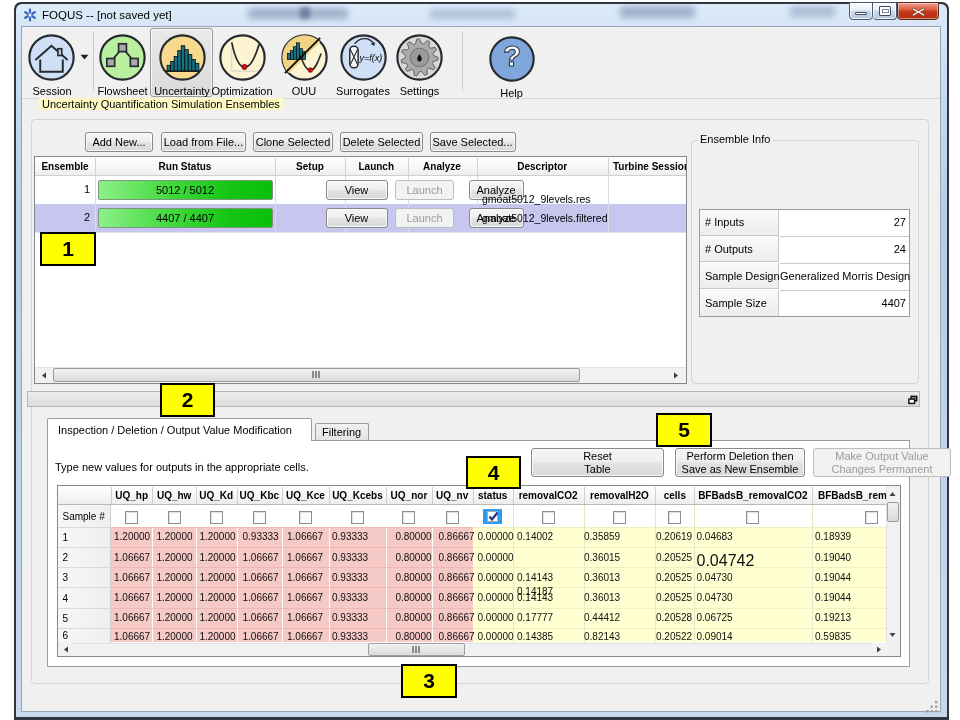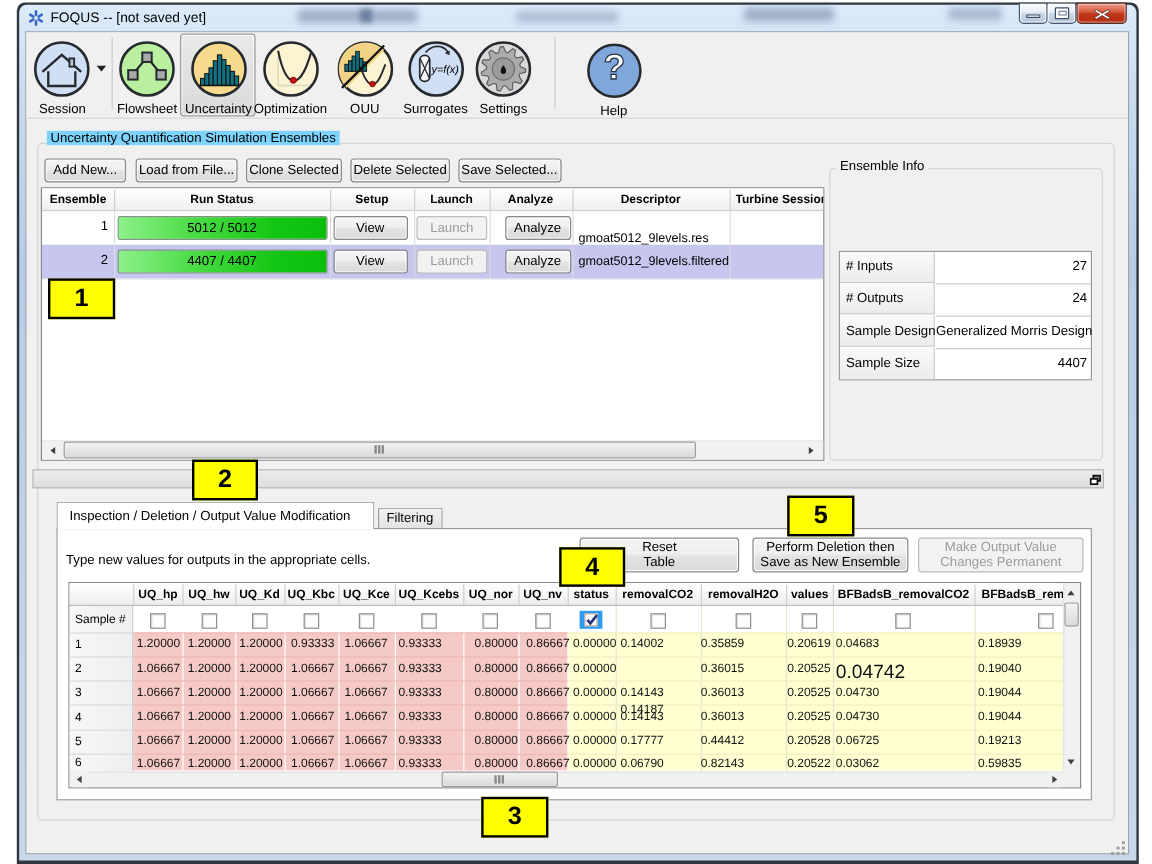--- a/index.html
+++ b/index.html
@@ -2,21 +2,21 @@
 <html><head><meta charset="utf-8">
 <style>
 * { margin:0; padding:0; box-sizing:border-box; }
 html,body { width:960px; height:720px; background:#ffffff; overflow:hidden;
   font-family:"Liberation Sans", sans-serif; }
 .abs { position:absolute; }
 .t11 { font-size:11px; color:#000; }
 .btn { position:absolute; border:1px solid #898989; border-radius:3px;
   background:linear-gradient(180deg,#f4f4f4 0%,#efefef 45%,#e2e2e2 55%,#d9d9d9 100%);
   box-shadow: inset 0 0 0 1px rgba(255,255,255,.75);
-  font-size:11px; color:#000; text-align:center; }
+  font-size:11px; color:#000; text-align:center;margin-left:48px; }
 .btn.dis { background:#f2f2f1; border-color:#bcbcbc; color:#9b9b9b; box-shadow:none; }
 .callout { position:absolute; background:#ffff00; border:2px solid #000;
   font-weight:bold; font-size:21px; color:#000; text-align:center; z-index:50; }
 .cb { position:absolute; width:13px; height:13px; background:#fdfdfd;
   border:1px solid #8e8e8e; box-shadow: inset 1px 1px 1px rgba(0,0,0,.12); }
 .hdrcell { position:absolute; font-weight:bold; font-size:11px; color:#000;
   text-align:center; white-space:nowrap; overflow:hidden; }
 </style></head>
 <body>
 <div class="abs" style="left:0;top:0;width:960px;height:720px;">
@@ -144,21 +144,21 @@
 <div class="abs t11" style="left:52px;top:85px;width:120px;margin-left:-60px;text-align:center;">Session</div>
 <div class="abs t11" style="left:122.5px;top:85px;width:120px;margin-left:-60px;text-align:center;">Flowsheet</div>
 <div class="abs t11" style="left:182px;top:85px;width:120px;margin-left:-60px;text-align:center;">Uncertainty</div>
 <div class="abs t11" style="left:242px;top:85px;width:120px;margin-left:-60px;text-align:center;">Optimization</div>
 <div class="abs t11" style="left:304px;top:85px;width:120px;margin-left:-60px;text-align:center;">OUU</div>
 <div class="abs t11" style="left:363px;top:85px;width:120px;margin-left:-60px;text-align:center;">Surrogates</div>
 <div class="abs t11" style="left:419.5px;top:85px;width:120px;margin-left:-60px;text-align:center;">Settings</div>
 <div class="abs t11" style="left:511.5px;top:87px;width:120px;margin-left:-60px;text-align:center;">Help</div>
 
 <div class="abs" style="left:31px;top:119px;width:898px;height:565px;border:1px solid #d5d5d5;border-radius:4px;"></div>
-<div class="abs t11" style="left:39px;top:109px;background:#7dd3fc;padding:0 3px;">Uncertainty Quantification Simulation Ensembles</div>
+<div class="abs t11" style="left:39px;top:98px;background:#fef9c3;padding:0 3px;">Uncertainty Quantification Simulation Ensembles</div>
 
 <div class="btn" style="left:37px;top:131.5px;width:68px;height:20px;line-height:18px;">Add New...</div>
 <div class="btn" style="left:113px;top:131.5px;width:85px;height:20px;line-height:18px;">Load from File...</div>
 <div class="btn" style="left:205px;top:131.5px;width:80px;height:20px;line-height:18px;">Clone Selected</div>
 <div class="btn" style="left:292px;top:131.5px;width:83px;height:20px;line-height:18px;">Delete Selected</div>
 <div class="btn" style="left:381.5px;top:131.5px;width:86px;height:20px;line-height:18px;">Save Selected...</div>
 <div class="abs" style="left:34px;top:156px;width:653px;height:228px;background:#fff;border:1px solid #828790;"></div>
 <div class="abs" style="left:35px;top:157px;width:651px;height:19px;background:linear-gradient(180deg,#ffffff,#f6f6f6 60%,#eeeeee);border-bottom:1px solid #d0d0d0;"></div>
 <div class="hdrcell" style="left:35px;top:161px;width:60px;font-size:10px;">Ensemble</div>
 <div class="abs" style="left:95px;top:158px;width:1px;height:17px;background:#d0d0d0;"></div>
@@ -255,21 +255,21 @@
 <div class="hdrcell" style="left:152.3px;top:490px;width:43.7px;font-size:10px;">UQ_hw</div>
 <div class="hdrcell" style="left:196px;top:490px;width:40.5px;font-size:10px;">UQ_Kd</div>
 <div class="hdrcell" style="left:236.5px;top:490px;width:45.7px;font-size:10px;">UQ_Kbc</div>
 <div class="hdrcell" style="left:282.2px;top:490px;width:46.4px;font-size:10px;">UQ_Kce</div>
 <div class="hdrcell" style="left:328.6px;top:490px;width:57.7px;font-size:10px;">UQ_Kcebs</div>
 <div class="hdrcell" style="left:386.3px;top:490px;width:45.3px;font-size:10px;">UQ_nor</div>
 <div class="hdrcell" style="left:431.6px;top:490px;width:41.1px;font-size:10px;">UQ_nv</div>
 <div class="hdrcell" style="left:472.7px;top:490px;width:40px;font-size:10px;">status</div>
 <div class="hdrcell" style="left:512.7px;top:490px;width:70.8px;font-size:10px;">removalCO2</div>
 <div class="hdrcell" style="left:583.5px;top:490px;width:71.9px;font-size:10px;">removalH2O</div>
-<div class="hdrcell" style="left:655.4px;top:490px;width:38.9px;font-size:10px;">values</div>
+<div class="hdrcell" style="left:655.4px;top:490px;width:38.9px;font-size:10px;">cells</div>
 <div class="hdrcell" style="left:694.3px;top:490px;width:117.2px;font-size:10px;">BFBadsB_removalCO2</div>
 <div class="hdrcell" style="left:818px;top:490px;width:68px;font-size:10px;text-align:left;">BFBadsB_remov</div>
 <div class="abs" style="left:111px;top:487px;width:1px;height:17px;background:#cfcfcf;"></div>
 <div class="abs" style="left:152.3px;top:487px;width:1px;height:17px;background:#cfcfcf;"></div>
 <div class="abs" style="left:196px;top:487px;width:1px;height:17px;background:#cfcfcf;"></div>
 <div class="abs" style="left:236.5px;top:487px;width:1px;height:17px;background:#cfcfcf;"></div>
 <div class="abs" style="left:282.2px;top:487px;width:1px;height:17px;background:#cfcfcf;"></div>
 <div class="abs" style="left:328.6px;top:487px;width:1px;height:17px;background:#cfcfcf;"></div>
 <div class="abs" style="left:386.3px;top:487px;width:1px;height:17px;background:#cfcfcf;"></div>
 <div class="abs" style="left:431.6px;top:487px;width:1px;height:17px;background:#cfcfcf;"></div>
@@ -410,24 +410,24 @@
 <div class="abs" style="left:815px;top:612.1px;font-size:10px;color:#101010;">0.19213</div>
 <div class="abs" style="left:114px;top:631.3px;font-size:10px;color:#101010;">1.06667</div>
 <div class="abs" style="left:156.4px;top:631.3px;font-size:10px;color:#101010;">1.20000</div>
 <div class="abs" style="left:199.4px;top:631.3px;font-size:10px;color:#101010;">1.20000</div>
 <div class="abs" style="left:242.5px;top:631.3px;font-size:10px;color:#101010;">1.06667</div>
 <div class="abs" style="left:287px;top:631.3px;font-size:10px;color:#101010;">1.06667</div>
 <div class="abs" style="left:332px;top:631.3px;font-size:10px;color:#101010;">0.93333</div>
 <div class="abs" style="left:395.4px;top:631.3px;font-size:10px;color:#101010;">0.80000</div>
 <div class="abs" style="left:438.5px;top:631.3px;font-size:10px;color:#101010;">0.86667</div>
 <div class="abs" style="left:477.5px;top:631.3px;font-size:10px;color:#101010;">0.00000</div>
-<div class="abs" style="left:517px;top:631.3px;font-size:10px;color:#101010;">0.06790</div>
+<div class="abs" style="left:517px;top:631.3px;font-size:10px;color:#101010;">0.14385</div>
 <div class="abs" style="left:584px;top:631.3px;font-size:10px;color:#101010;">0.82143</div>
 <div class="abs" style="left:656px;top:631.3px;font-size:10px;color:#101010;">0.20522</div>
-<div class="abs" style="left:696.5px;top:631.3px;font-size:10px;color:#101010;">0.03062</div>
+<div class="abs" style="left:696.5px;top:631.3px;font-size:10px;color:#101010;">0.09014</div>
 <div class="abs" style="left:815px;top:631.3px;font-size:10px;color:#101010;">0.59835</div>
 
 <div class="abs" style="left:886px;top:486px;width:13.5px;height:156px;background:#f1f1f1;border-left:1px solid #e0e0e0;"></div>
 <div class="abs" style="left:886.5px;top:486.5px;width:12.5px;height:14px;background:#f1f1f1;border:1px solid #f1f1f1;border-radius:2px;"></div>
 <svg class="abs" style="left:889px;top:491px;" width="7" height="6" viewBox="0 0 7 6">
       <path d="M0.5 5 L3.5 1 L6.5 5 Z" fill="#3f3f3f"></path>
     </svg>
 <div class="abs" style="left:886.5px;top:627.5px;width:12.5px;height:14px;background:#f1f1f1;border:1px solid #f1f1f1;border-radius:2px;"></div>
 <svg class="abs" style="left:889px;top:632px;" width="7" height="6" viewBox="0 0 7 6">
       <path d="M0.5 1 L3.5 5 L6.5 1 Z" fill="#3f3f3f"></path>

